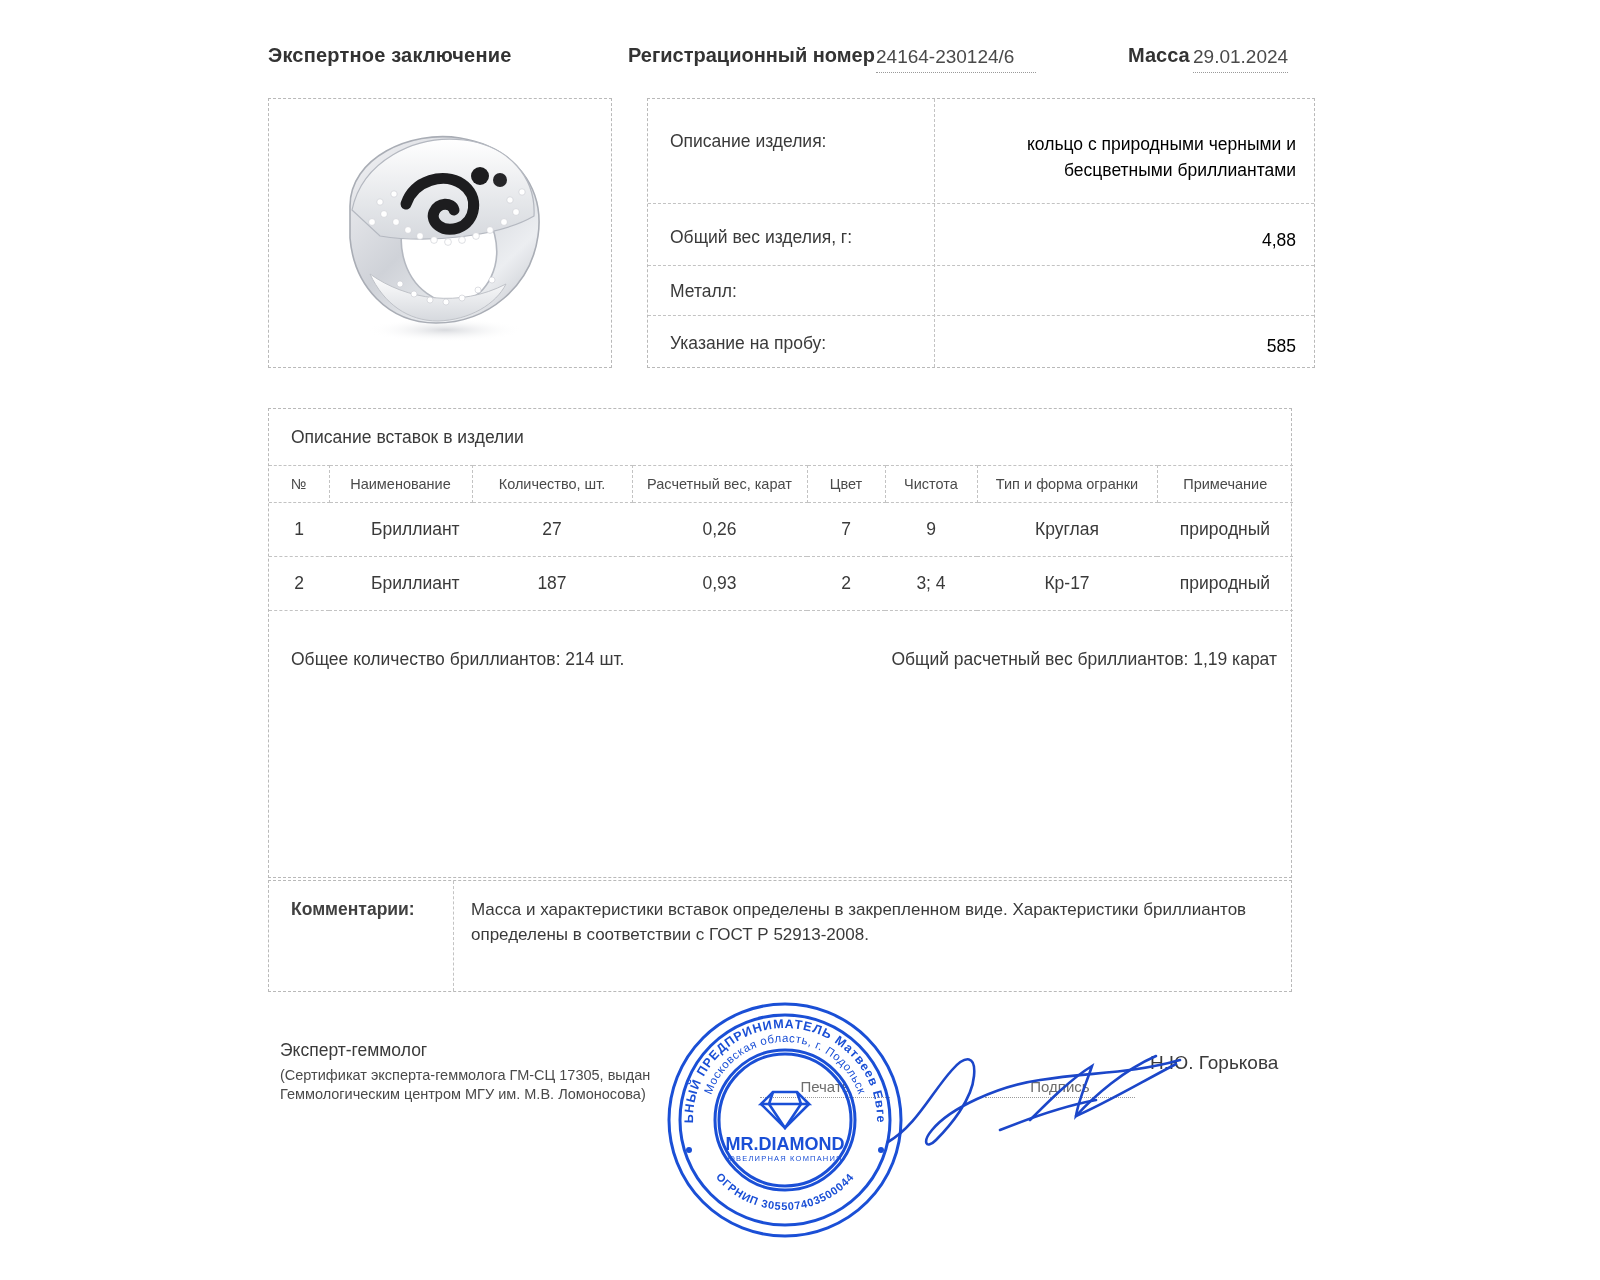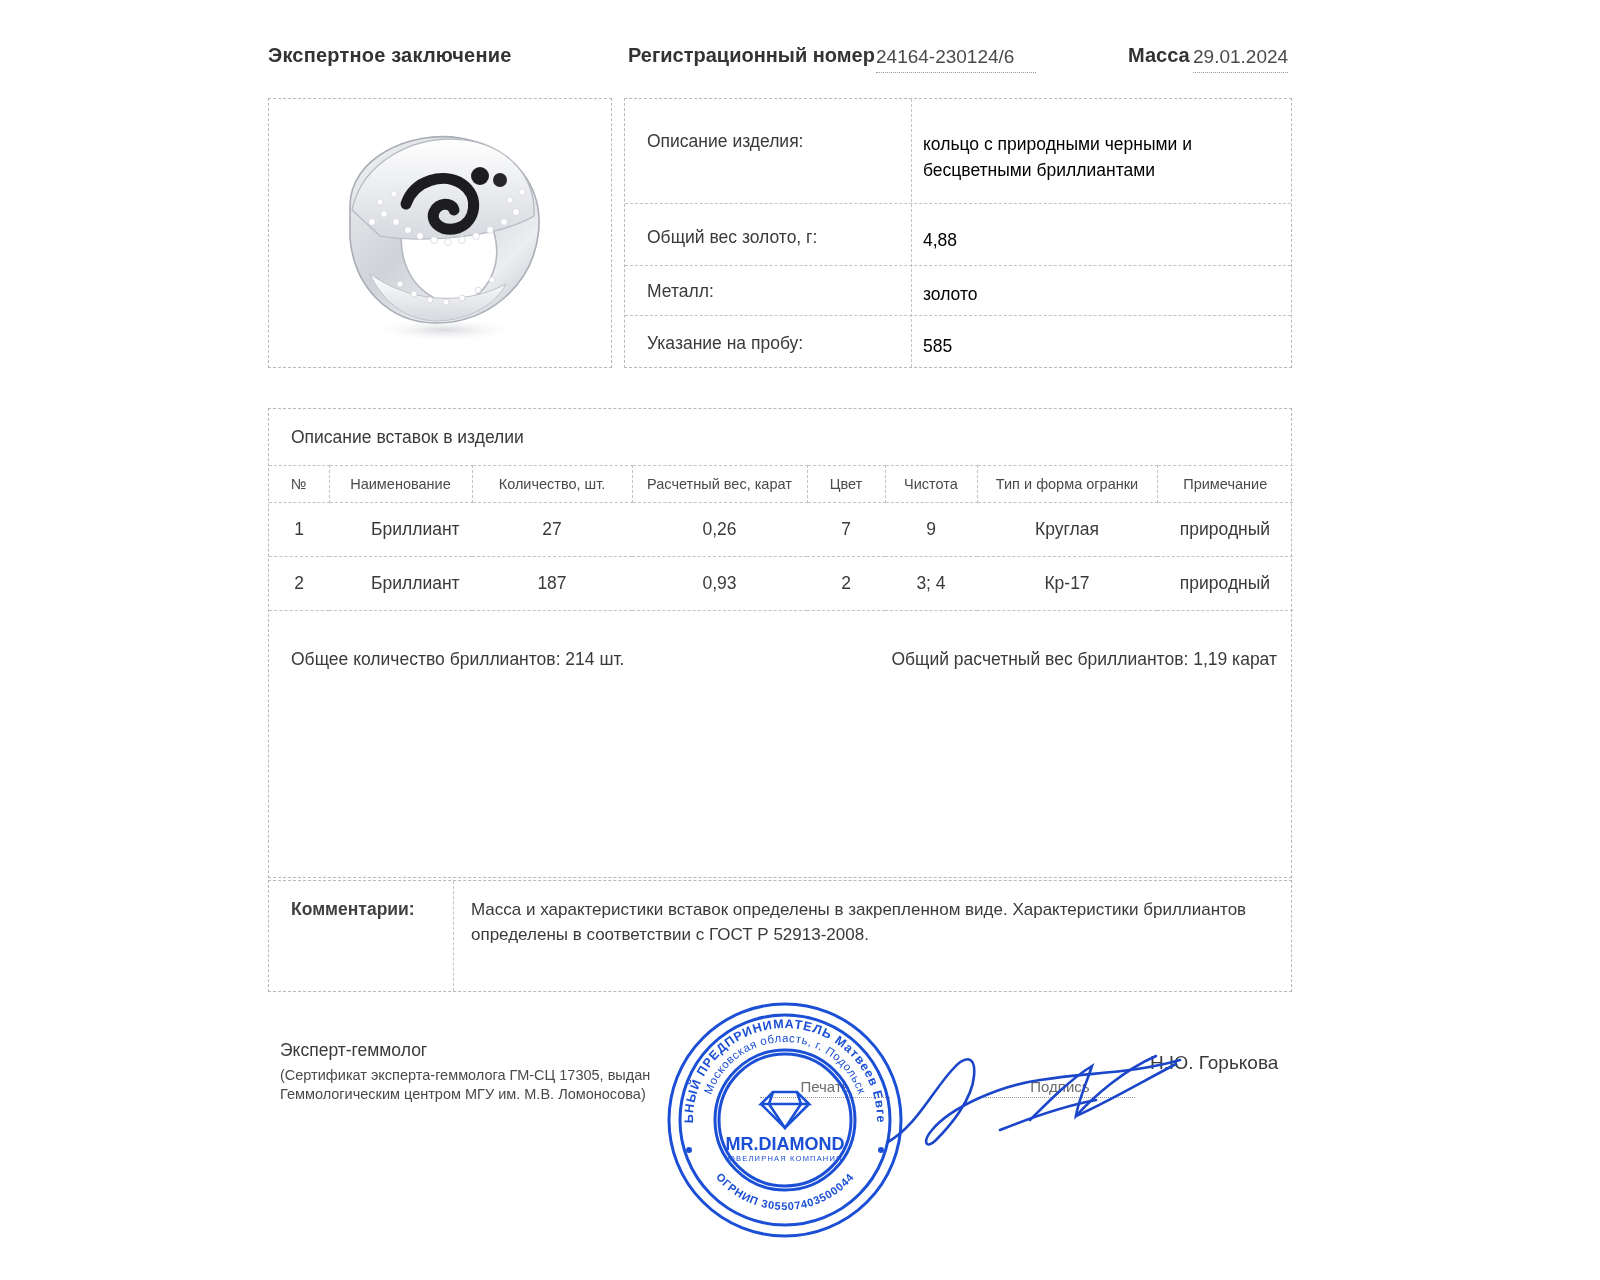--- a/index.html
+++ b/index.html
@@ -89,26 +89,27 @@
   }
   .ring-svg {
     position: absolute;
     left: 50%;
     top: 50%;
     transform: translate(-50%, -50%);
   }
 
   .info-box {
     position: absolute;
-    left: 624px;
+    left: 647px;
     top: 98px;
     width: 668px;
     height: 270px;
     border: 1px dashed #b9b9b9;
     box-sizing: border-box;
+    text-align: right;
   }
   .info-label {
     position: absolute;
     left: 22px;
     font-size: 17.5px;
     color: #3a3a3a;
   }
   .info-value {
     position: absolute;
     left: 298px;
@@ -375,25 +376,24 @@
 
   <div class="info-box">
     <div class="vsep"></div>
     <div class="hsep" style="top:104px;"></div>
     <div class="hsep" style="top:166px;"></div>
     <div class="hsep" style="top:216px;"></div>
 
     <div class="info-label" style="top:32px;">Описание изделия:</div>
     <div class="info-value" style="top:32px;">кольцо с природными черными и бесцветными бриллиантами</div>
 
-    <div class="info-label" style="top:128px;">Общий вес золото, г:</div>
+    <div class="info-label" style="top:128px;">Общий вес изделия, г:</div>
     <div class="info-value" style="top:128px;">4,88</div>
 
     <div class="info-label" style="top:182px;">Металл:</div>
-    <div class="info-value" style="top:182px;">золото</div>
 
     <div class="info-label" style="top:234px;">Указание на пробу:</div>
     <div class="info-value" style="top:234px;">585</div>
   </div>
 
   <div class="inserts-box">
     <div class="inserts-title">Описание вставок в изделии</div>
 
     <table class="inserts">
       <colgroup>

